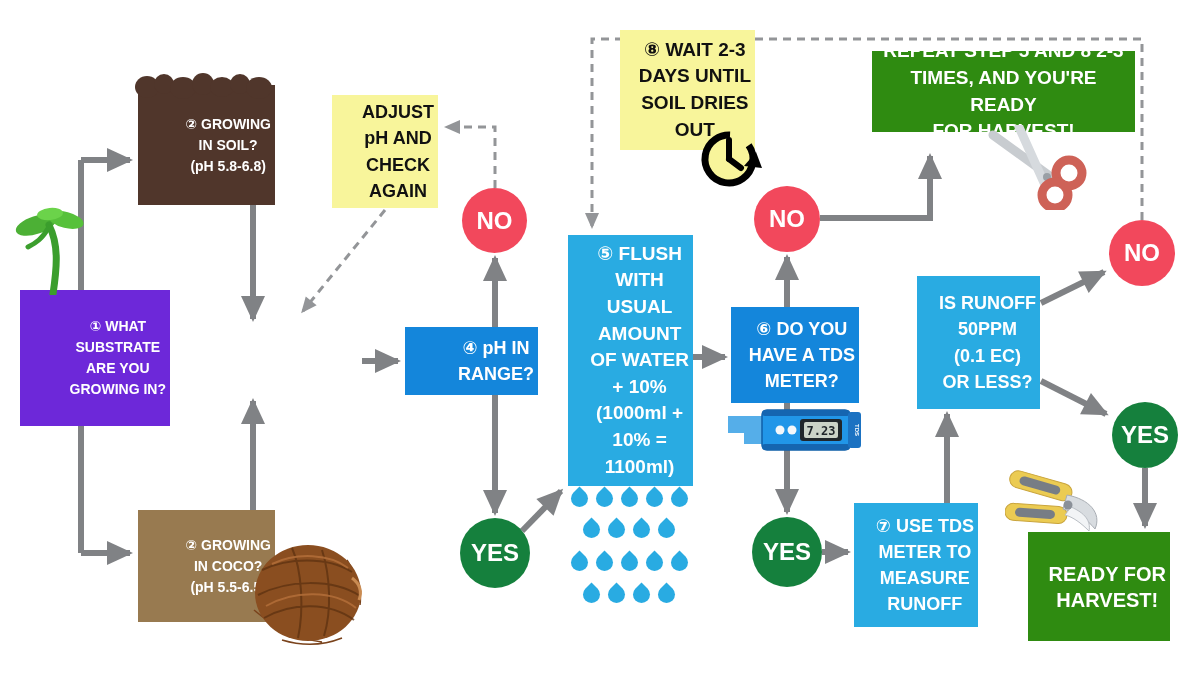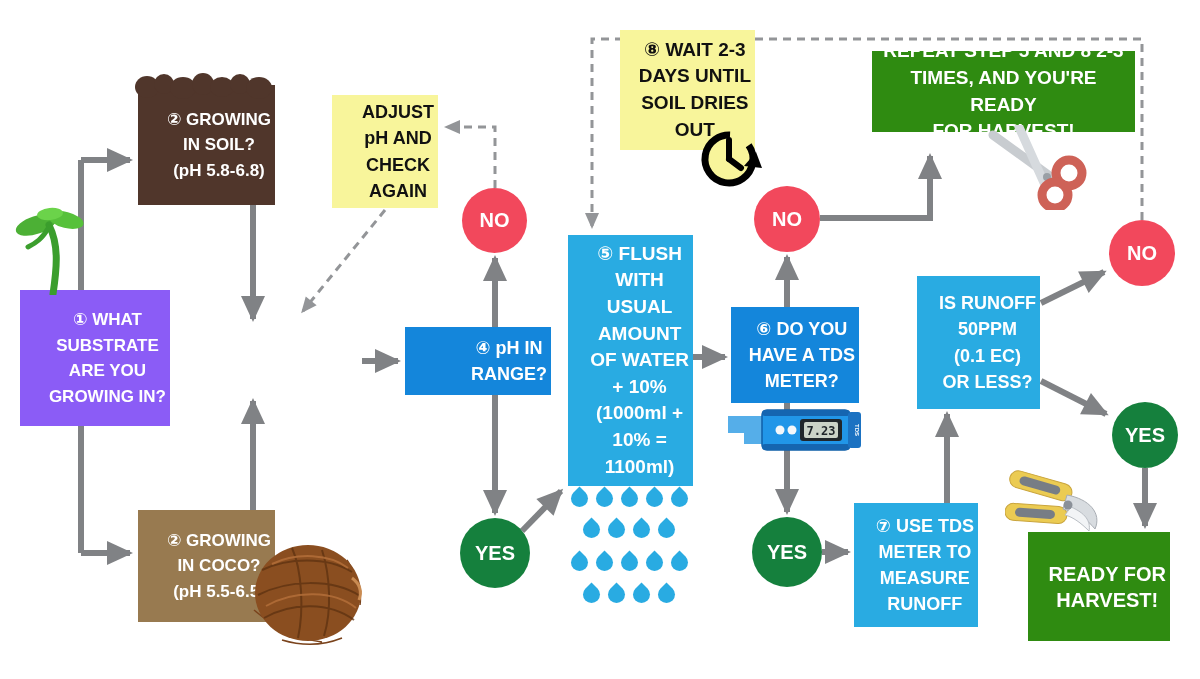--- a/index.html
+++ b/index.html
@@ -8,40 +8,40 @@
     font-family:"Liberation Sans","DejaVu Sans",sans-serif; overflow:hidden;
   }
   .arrow-layer { position:absolute; left:0; top:0; z-index:1; }
   .node {
     position:absolute; z-index:2; display:flex; align-items:center; justify-content:flex-end;
     text-align:center; font-weight:bold; color:#fff; box-sizing:border-box; padding:4px;
   }
   .node .lbl { white-space:pre-line; }
   .blue-light   { background:#29ABE2; }
   .blue-dark    { background:#1486DB; }
-  .green-step   { background:#8b5cf6; }
+  .green-step   { background:#6d28d9; }
   .brown-soil   { background:#50362B; }
   .brown-coco   { background:#987A50; }
   .yellow-note  { background:#F8F59B; color:#111; }
   .green-dark   { background:#2F8B11; }
   .circle {
     position:absolute; z-index:2; border-radius:50%; display:flex; align-items:center;
-    justify-content:center; font-weight:bold; color:#fff; font-size:20px;
+    justify-content:center; font-weight:bold; color:#fff; font-size:24px;
   }
   .red-no   { background:#F2485C; }
   .green-yes{ background:#15803d; }
   .icon { position:absolute; z-index:3; }
   .bump { position:absolute; border-radius:50%; background:#50362B; z-index:2; }
   .dropzone { position:absolute; z-index:2; }
   .drop {
     position:absolute; width:17px; height:17px; background:#29ABE2;
     border-radius:0 50% 50% 50%; transform:rotate(45deg);
   }
   
-  .fs17{font-size:17px; line-height:1.5;}
+  .fs17{font-size:14px; line-height:1.5;}
   .fs18{font-size:18px; line-height:1.45;}
   .fs19{font-size:19px; line-height:1.4;}
   .fs20{font-size:20px; line-height:1.3;}
 </style>
 </head>
 <body>
 
 <div class="stage">
 
   <svg class="arrow-layer" width="1200" height="679" viewBox="0 0 1200 679">
@@ -110,21 +110,21 @@
   </div>
 
 
   <div class="node yellow-note fs18" style="left:332px; top:95px; width:106px; height:113px;">
     <span class="lbl">ADJUST
 pH AND
 CHECK
 AGAIN</span>
   </div>
 
-  <div class="node blue-dark fs18" style="left:405px; top:327px; width:146px; height:68px;">
+  <div class="node blue-dark fs18" style="left:405px; top:327px; width:133px; height:68px;">
     <span class="lbl">④ pH IN
 RANGE?</span>
   </div>
 
   <div class="node blue-light fs19" style="left:568px; top:235px; width:125px; height:251px;">
     <span class="lbl">⑤ FLUSH
 WITH
 USUAL
 AMOUNT
 OF WATER

